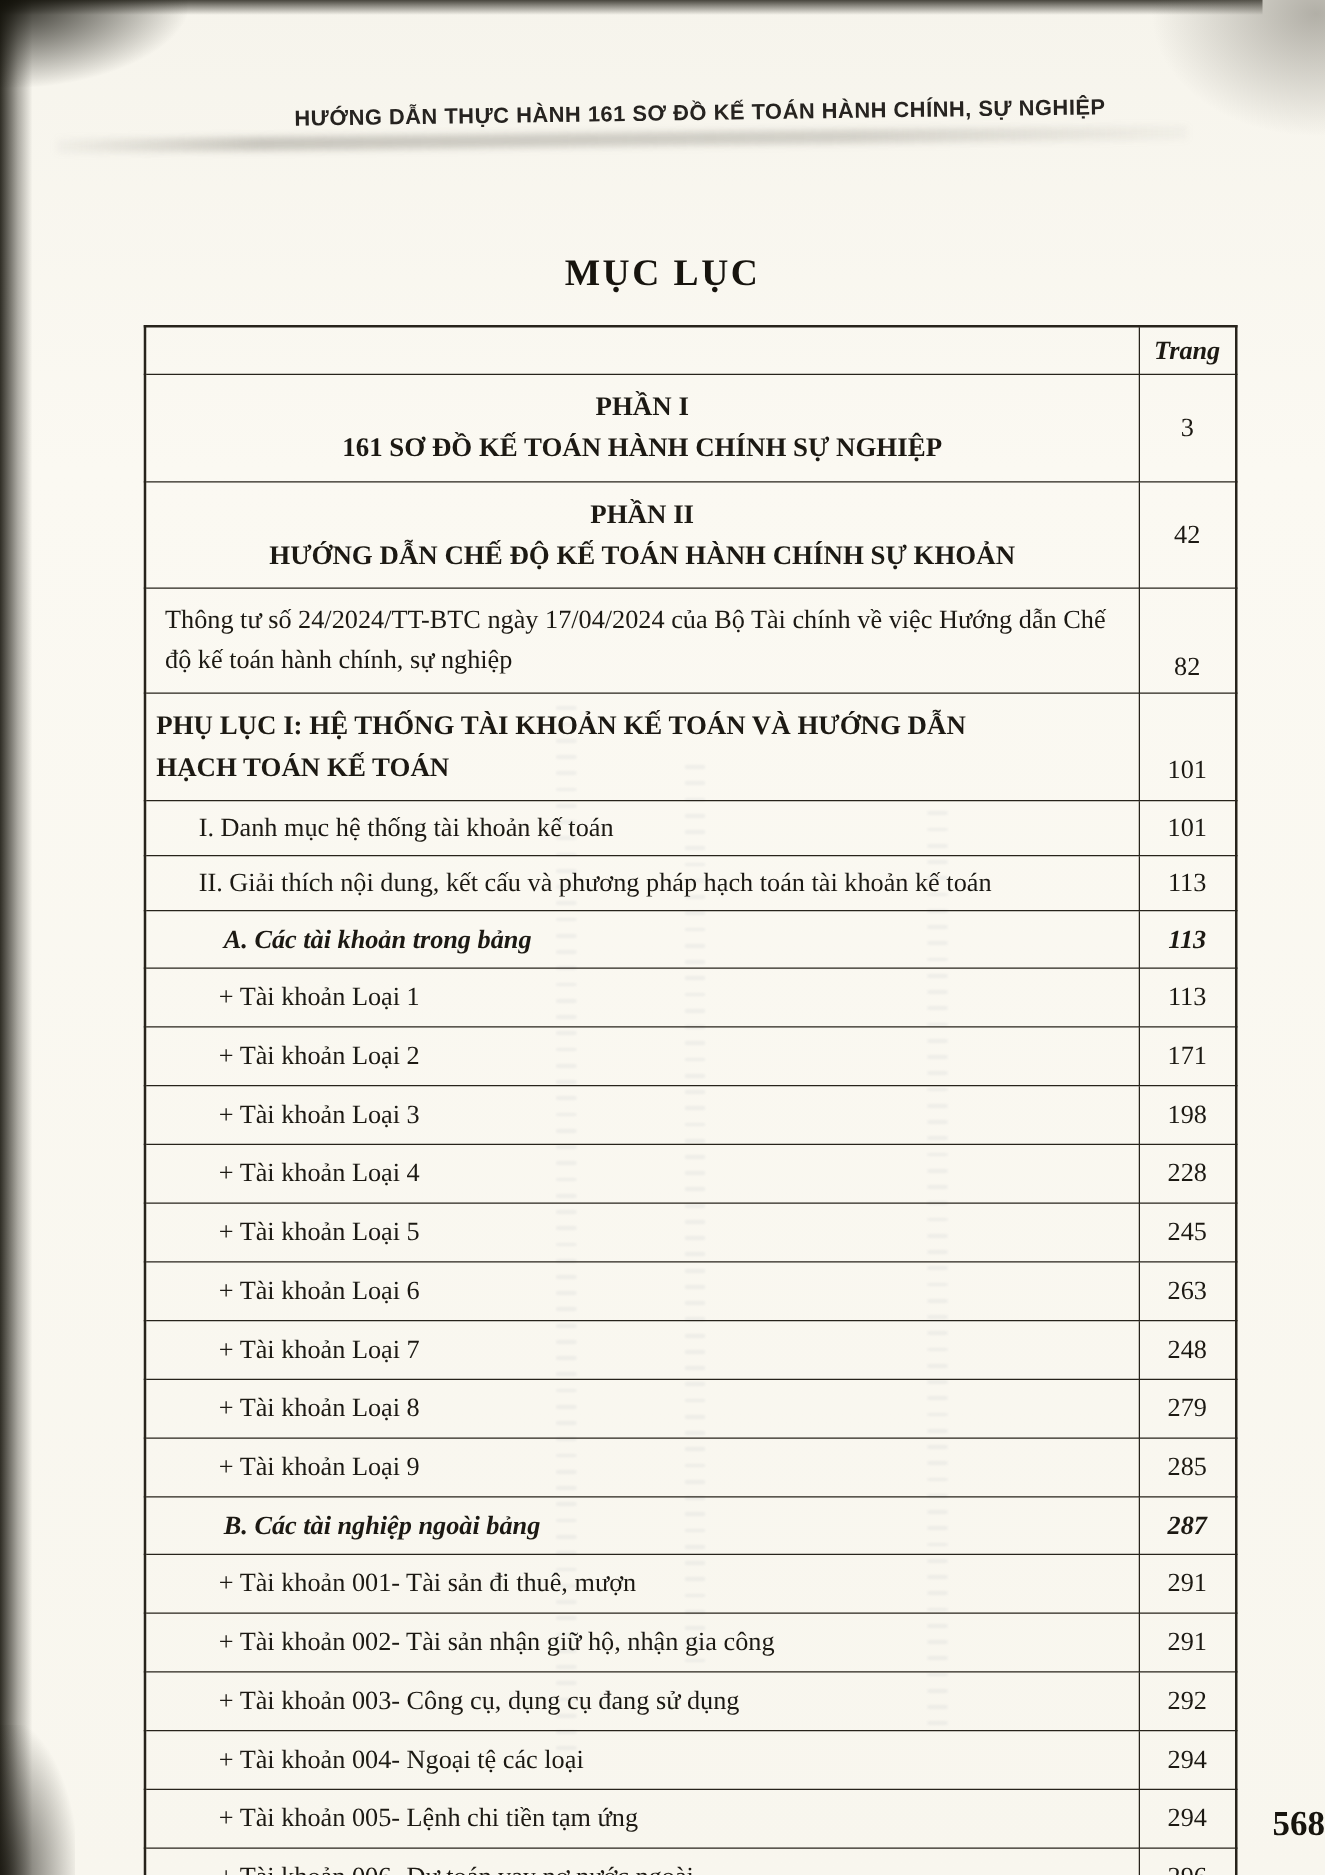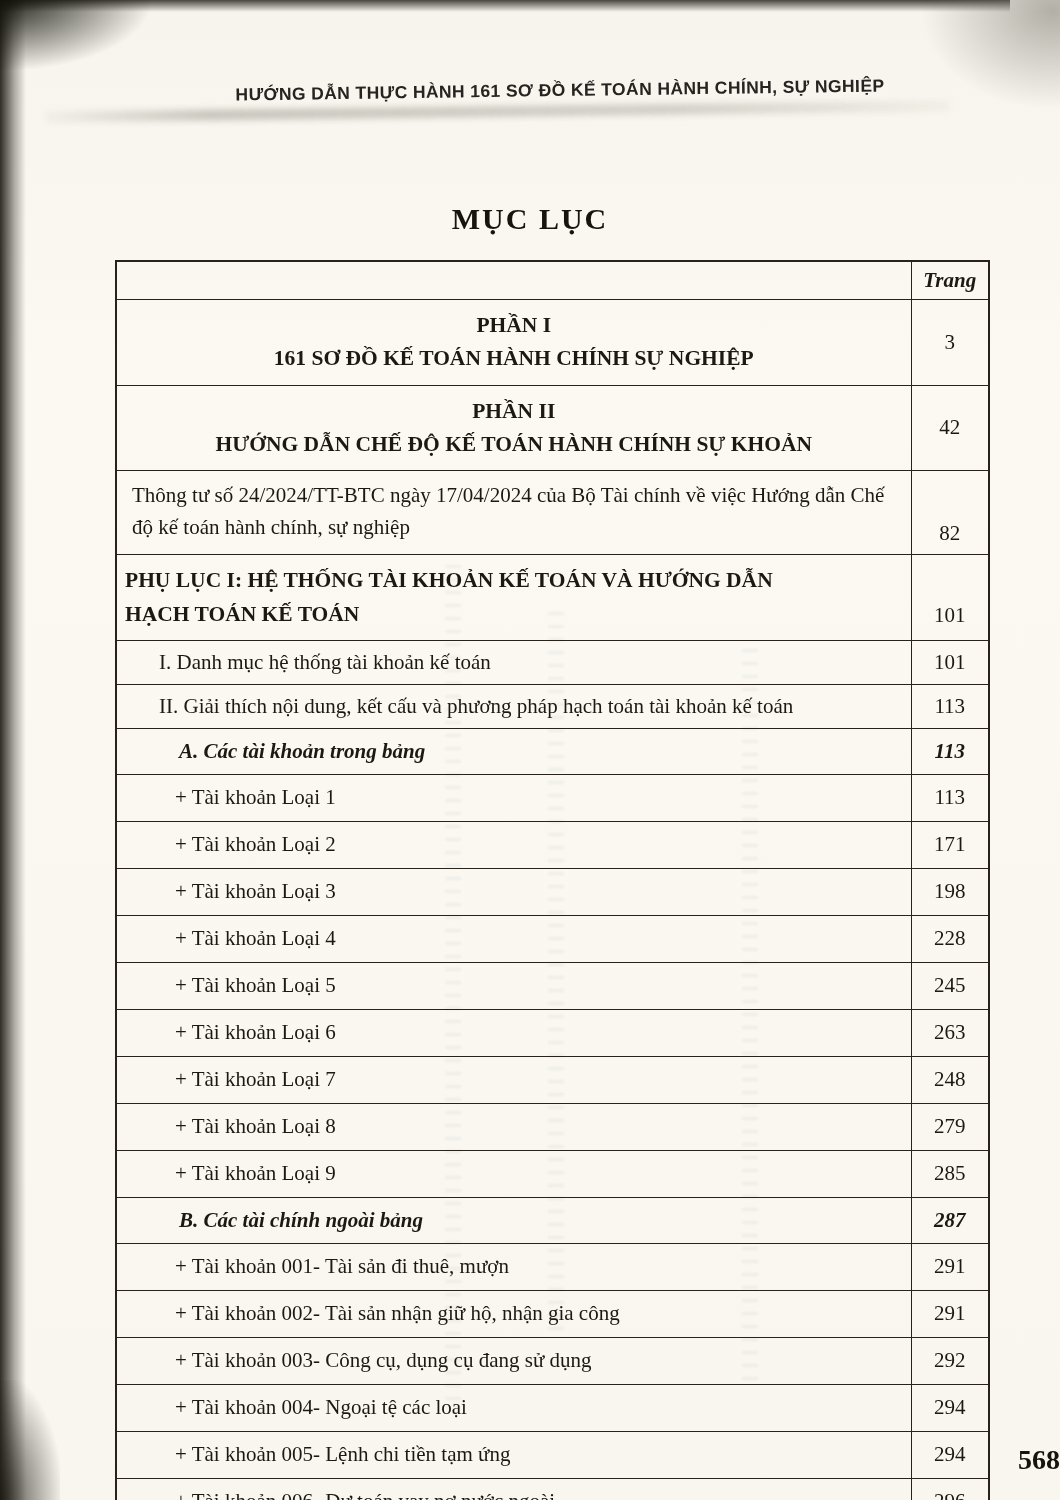--- a/index.html
+++ b/index.html
@@ -222,21 +222,21 @@
             <td class="p">279</td>
           </tr>
           <tr class="r-item">
             <td class="t">
               <div>+ Tài khoản Loại 9</div>
             </td>
             <td class="p">285</td>
           </tr>
           <tr class="r-italic">
             <td class="t">
-              <div>B. Các tài chính ngoài bảng</div>
+              <div>B. Các tài nghiệp ngoài bảng</div>
             </td>
             <td class="p">287</td>
           </tr>
           <tr class="r-item">
             <td class="t">
               <div>+ Tài khoản 001- Tài sản đi thuê, mượn</div>
             </td>
             <td class="p">291</td>
           </tr>
           <tr class="r-item">

